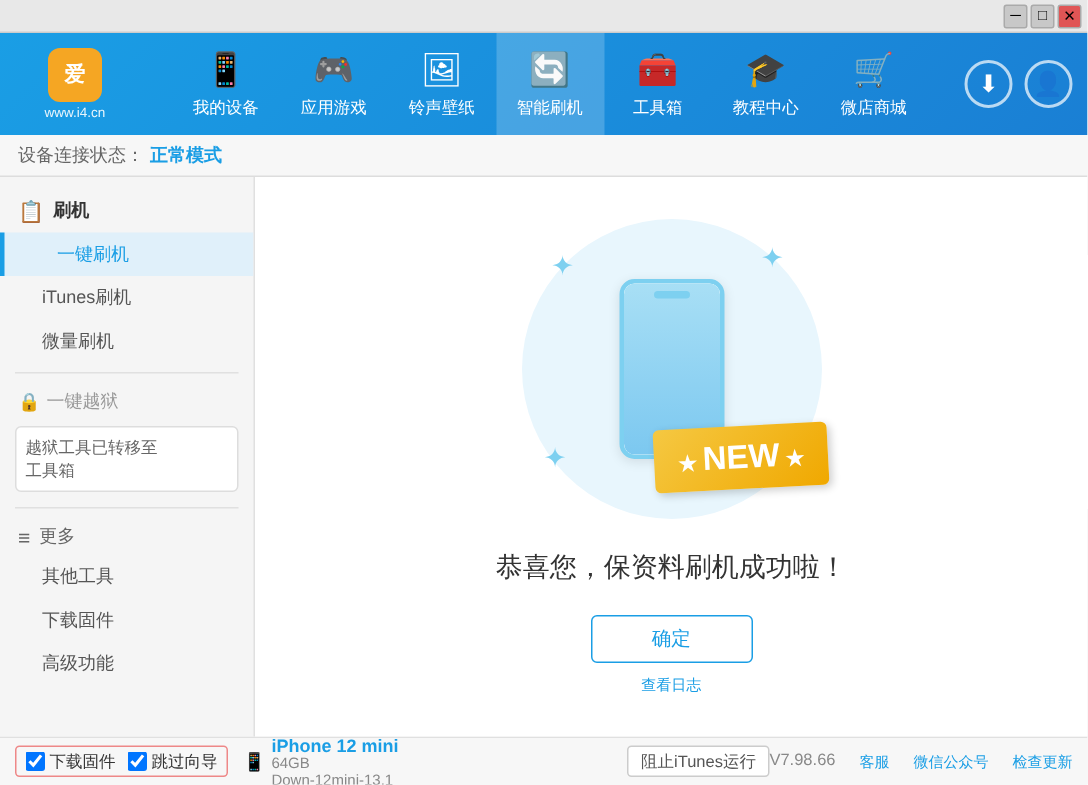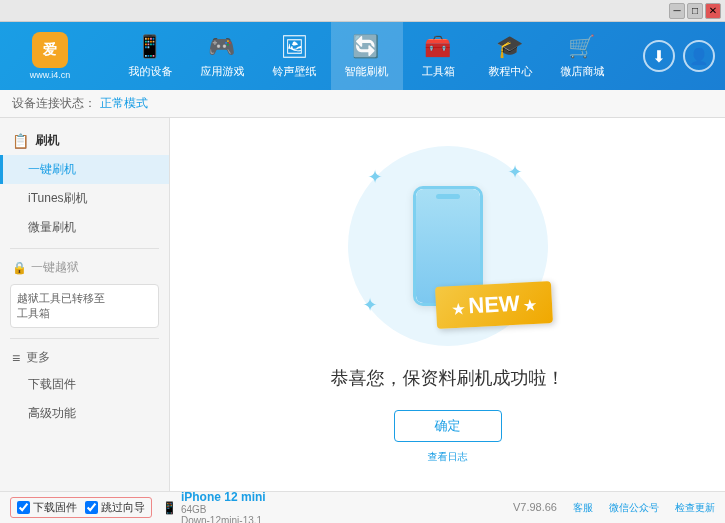--- a/index.html
+++ b/index.html
@@ -97,21 +97,21 @@
       height: 28px;
       background: #f7f7f7;
       border-bottom: 1px solid #ddd;
       display: flex;
       align-items: center;
       padding: 12px 12px;
       font-size: 12px;
       color: #333;
     }
     .status-label { color: #666; }
-    .status-value { color: #1a9ee5; font-weight: normal; margin-left: 4px; }
+    .status-value { color: #1a9ee5; font-weight: bold; margin-left: 4px; }
 
     
     .main-content {
       display: flex;
       height: calc(523px - 22px - 68px - 28px - 32px);
     }
 
     
     .sidebar {
       width: 170px;
@@ -139,21 +139,21 @@
       padding: 6px 12px 6px 28px;
       font-size: 12px;
       color: #555;
       cursor: pointer;
       transition: background 0.15s;
     }
     .sidebar-item.active {
       background: #e0f0fa;
       color: #1a9ee5;
       border-left: 3px solid #1a9ee5;
-      padding-left: 25px;
+      padding-left: 35px;
     }
     .sidebar-divider {
       height: 1px;
       background: #e0e0e0;
       margin: 6px 10px;
     }
     .sidebar-locked {
       display: flex;
       align-items: center;
       padding: 4px 12px;
@@ -433,20 +433,23 @@
       <div>工具箱</div>
     </div>
 
     <div class="sidebar-divider"></div>
 
     <div class="sidebar-more-header">
       <span class="eq-icon">≡</span>
       <span>更多</span>
     </div>
     <div class="sidebar-item">
+      <span>其他工具</span>
+    </div>
+    <div class="sidebar-item">
       <span>下载固件</span>
     </div>
     <div class="sidebar-item">
       <span>高级功能</span>
     </div>
   </div>
 
   <div class="main-area">
     <div class="illustration">
       <div class="phone-circle">
@@ -481,19 +484,20 @@
     <div style="display:flex;align-items:center;gap:4px;">
       <span>📱</span>
       <div class="device-info">
         <span class="device-name">iPhone 12 mini</span>
         <span class="device-detail">64GB</span>
         <span class="device-detail">Down-12mini-13,1</span>
       </div>
     </div>
   </div>
   <div style="flex:1;"></div>
+  <button class="bottom-stop">阻止iTunes运行</button>
   <div class="bottom-right">
     <span class="version-text">V7.98.66</span>
     <a class="btn-link">客服</a>
     <a class="btn-link">微信公众号</a>
     <a class="btn-link">检查更新</a>
   </div>
 </div>
 
 </body></html>

